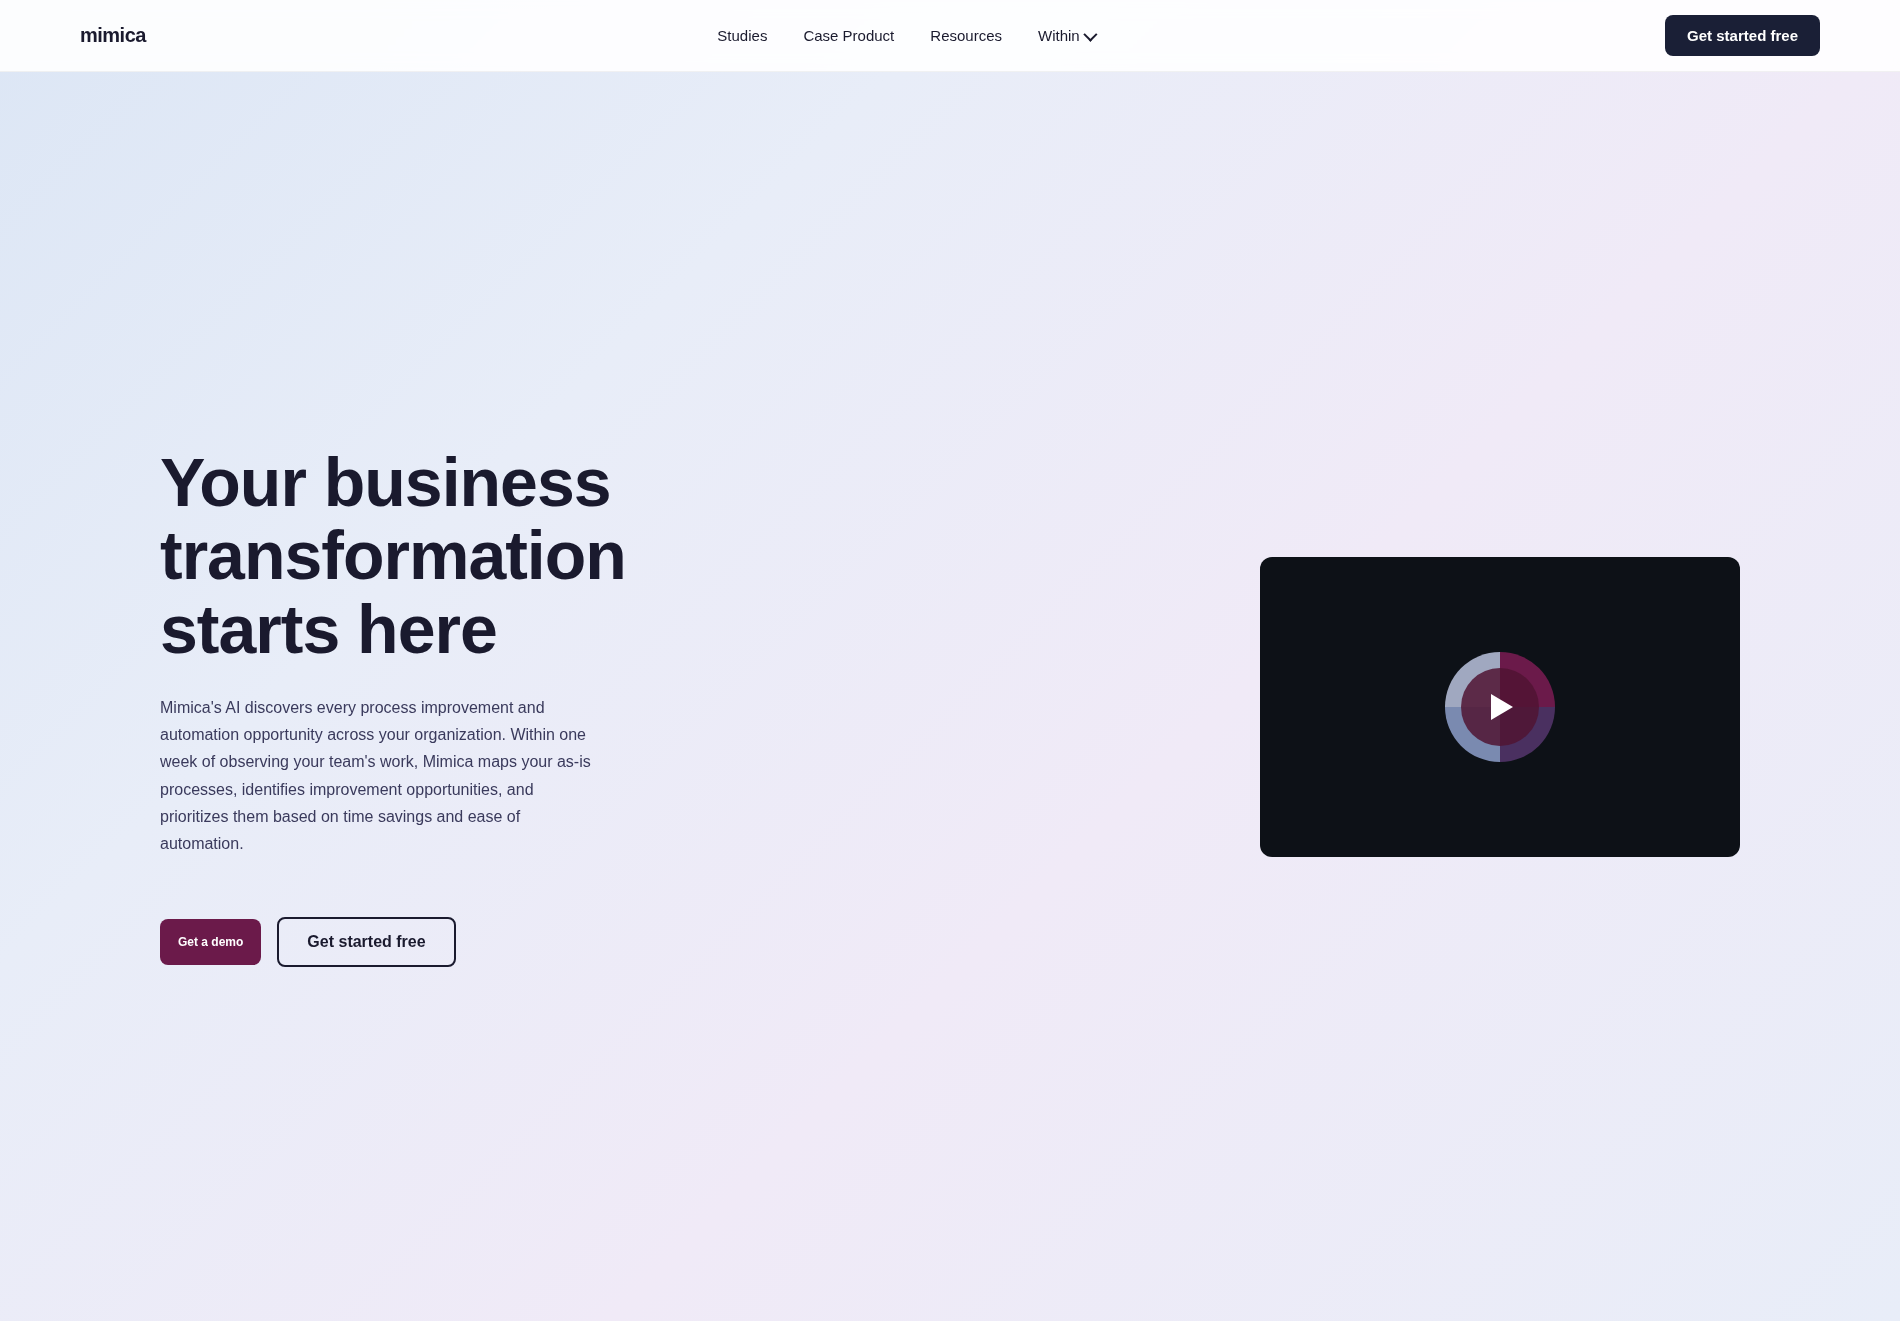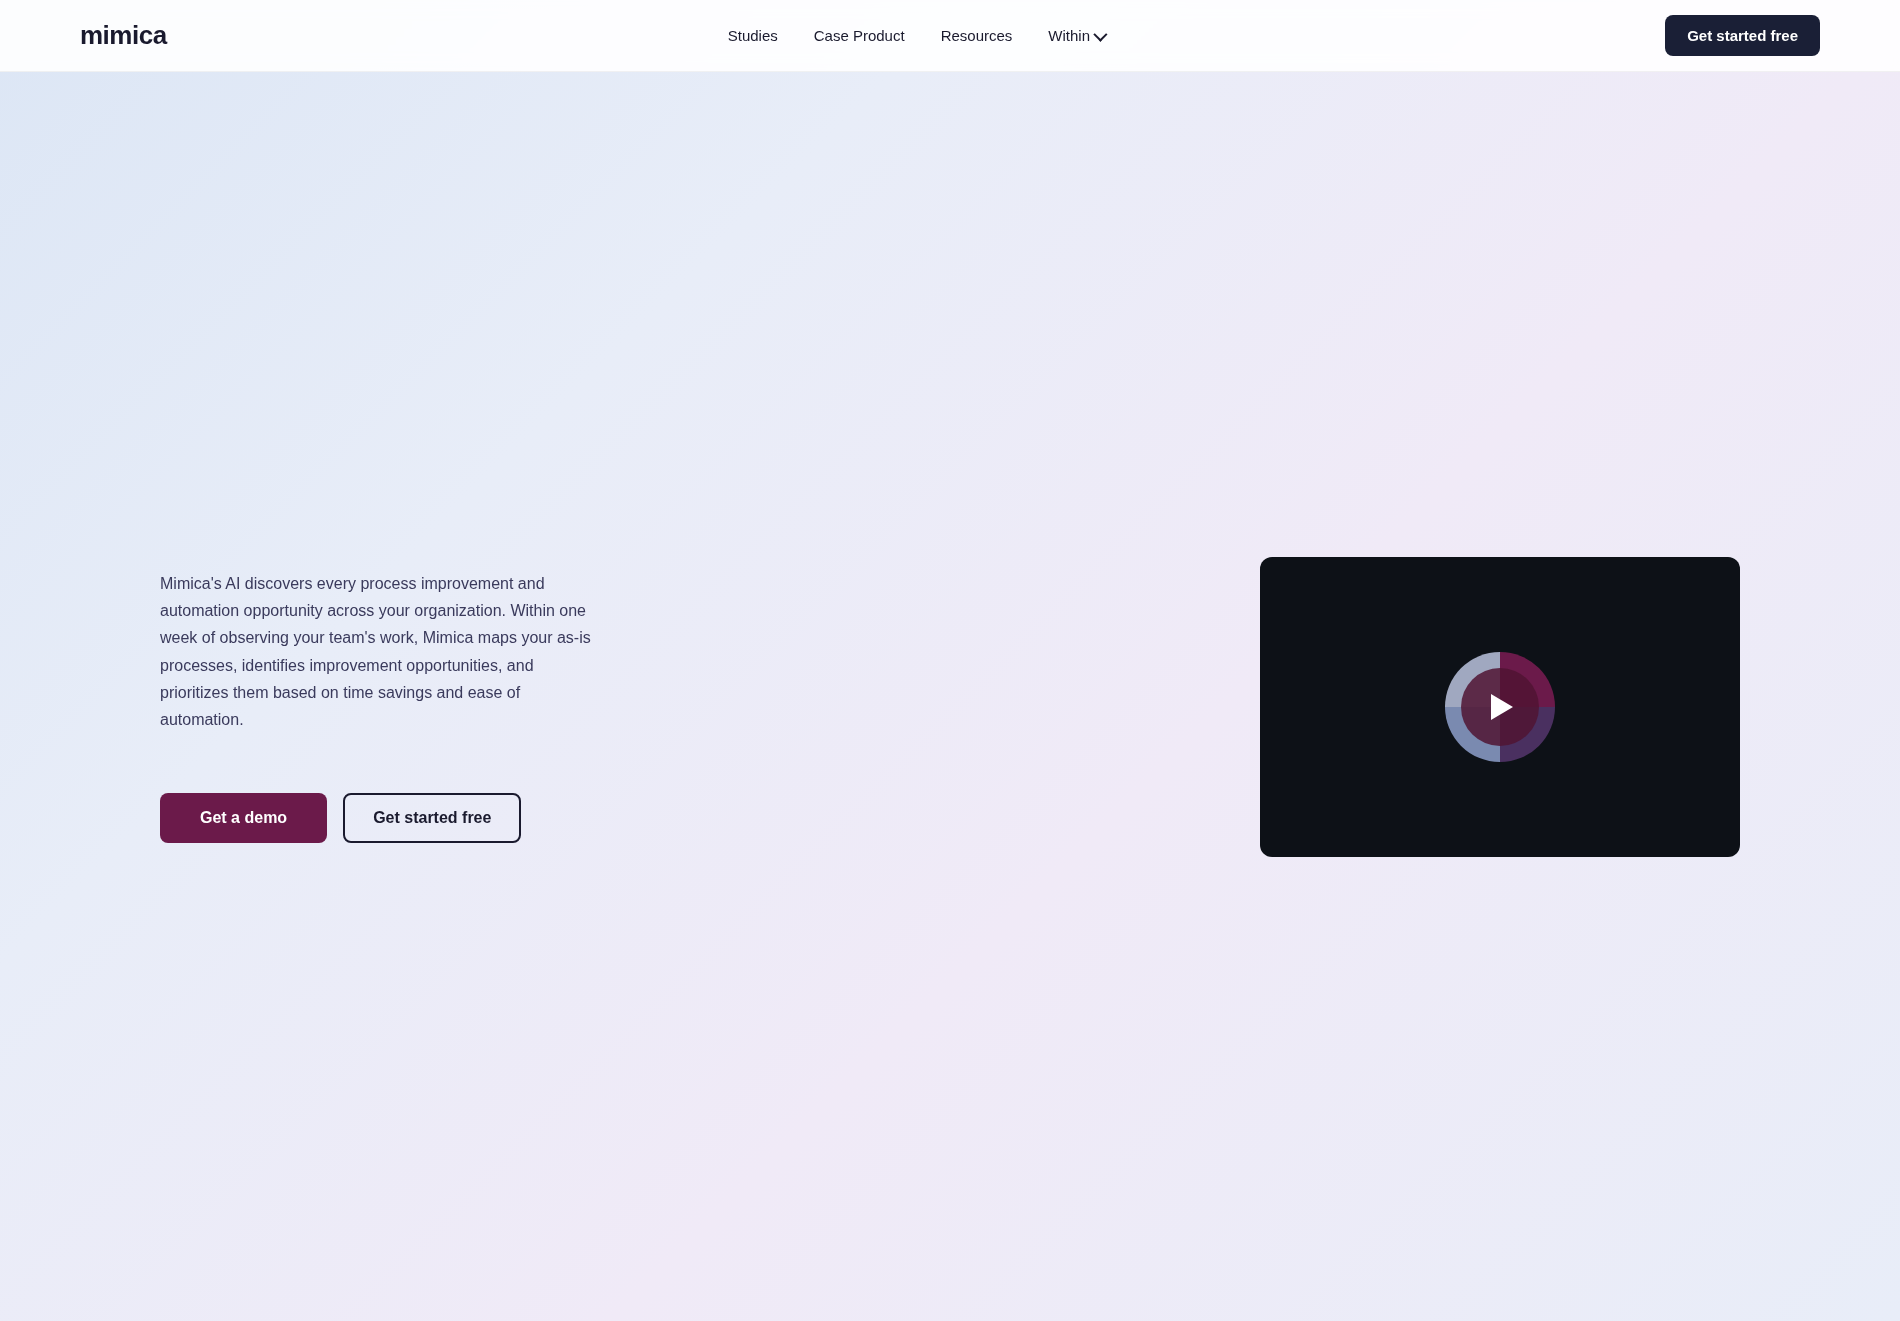--- a/index.html
+++ b/index.html
@@ -20,21 +20,21 @@
       backdrop-filter: blur(8px);
       display: flex;
       align-items: center;
       justify-content: space-between;
       padding: 0 80px;
       height: 72px;
       border-bottom: 1px solid rgba(0,0,0,0.05);
     }
 
     .nav-logo {
-      font-size: 26px;
+      font-size: 20px;
       font-weight: 700;
       color: #1a1a2e;
       letter-spacing: -0.5px;
     }
 
     .nav-links {
       display: flex;
       align-items: center;
       gap: 36px;
       list-style: none;
@@ -117,22 +117,22 @@
       display: flex;
       gap: 16px;
       align-items: center;
     }
 
     .btn-primary {
       background: #6b1a4a;
       color: #fff;
       border: none;
       border-radius: 8px;
-      padding: 16px 40px;
-      font-size: 16px;
+      padding: 16px 18px;
+      font-size: 12px;
       font-weight: 600;
       cursor: pointer;
     }
 
     .btn-secondary {
       background: transparent;
       color: #1a1a2e;
       border: 2px solid #1a1a2e;
       border-radius: 8px;
       padding: 14px 28px;
@@ -212,20 +212,21 @@
         <span class="chevron-down"></span>
       </a>
     </li>
   </ul>
   <button class="btn-nav-cta">Get started free</button>
 </nav>
 
 <section class="hero">
   <div class="hero-inner">
     <div class="hero-text">
+      <h1 class="hero-headline">Your business transformation starts here</h1>
       <p class="hero-subtext">Mimica's AI discovers every process improvement and automation opportunity across your organization. Within one week of observing your team's work, Mimica maps your as-is processes, identifies improvement opportunities, and prioritizes them based on time savings and ease of automation.</p>
       <div class="hero-buttons">
         <button class="btn-primary">Get a demo</button>
         <button class="btn-secondary">Get started free</button>
       </div>
     </div>
 
     <div class="hero-video">
       <div class="play-ring-outer">
         <div class="play-ring-inner">

